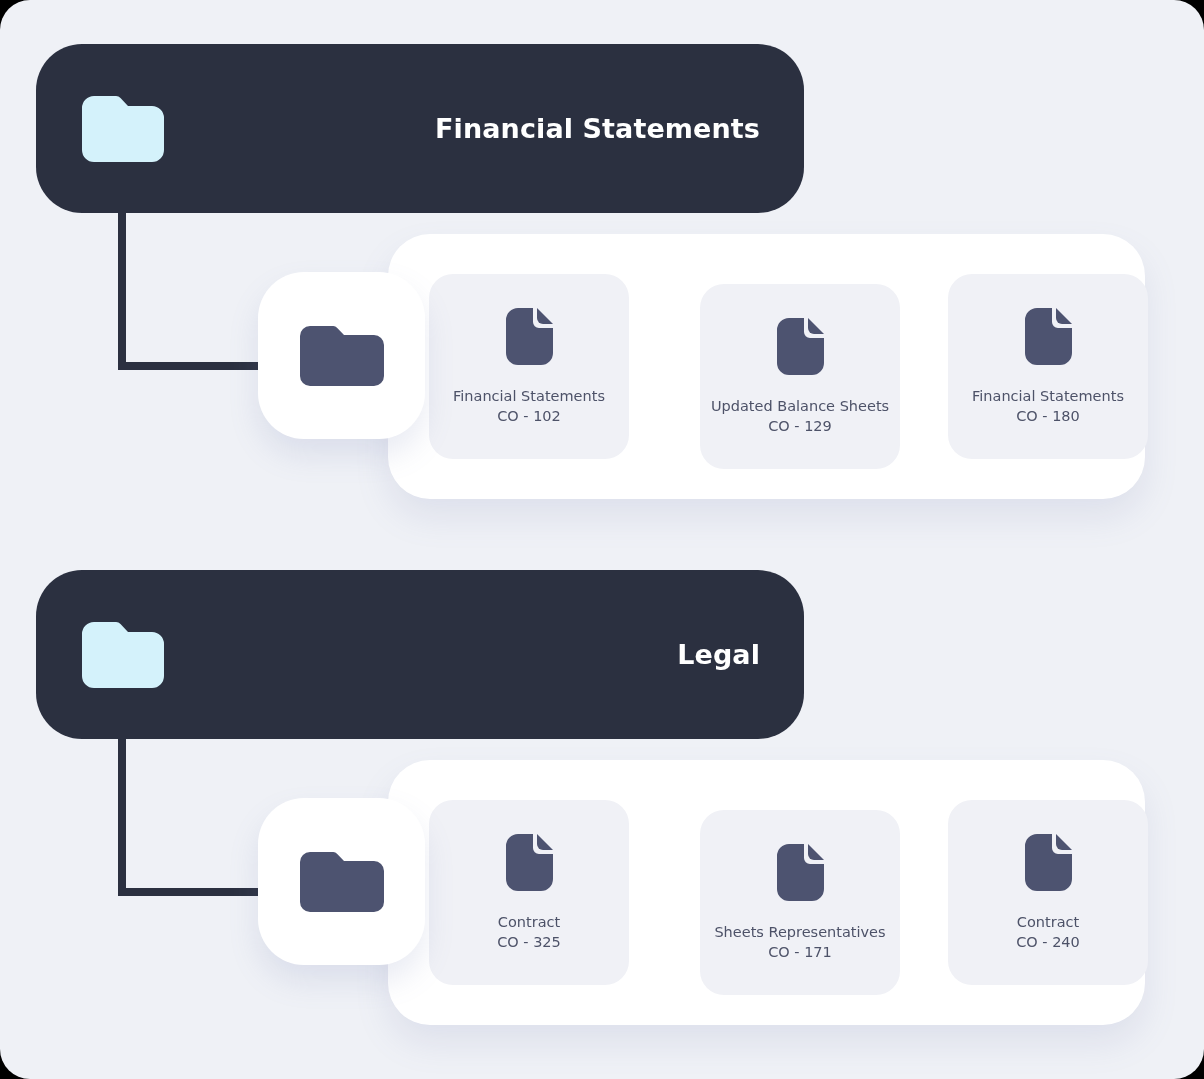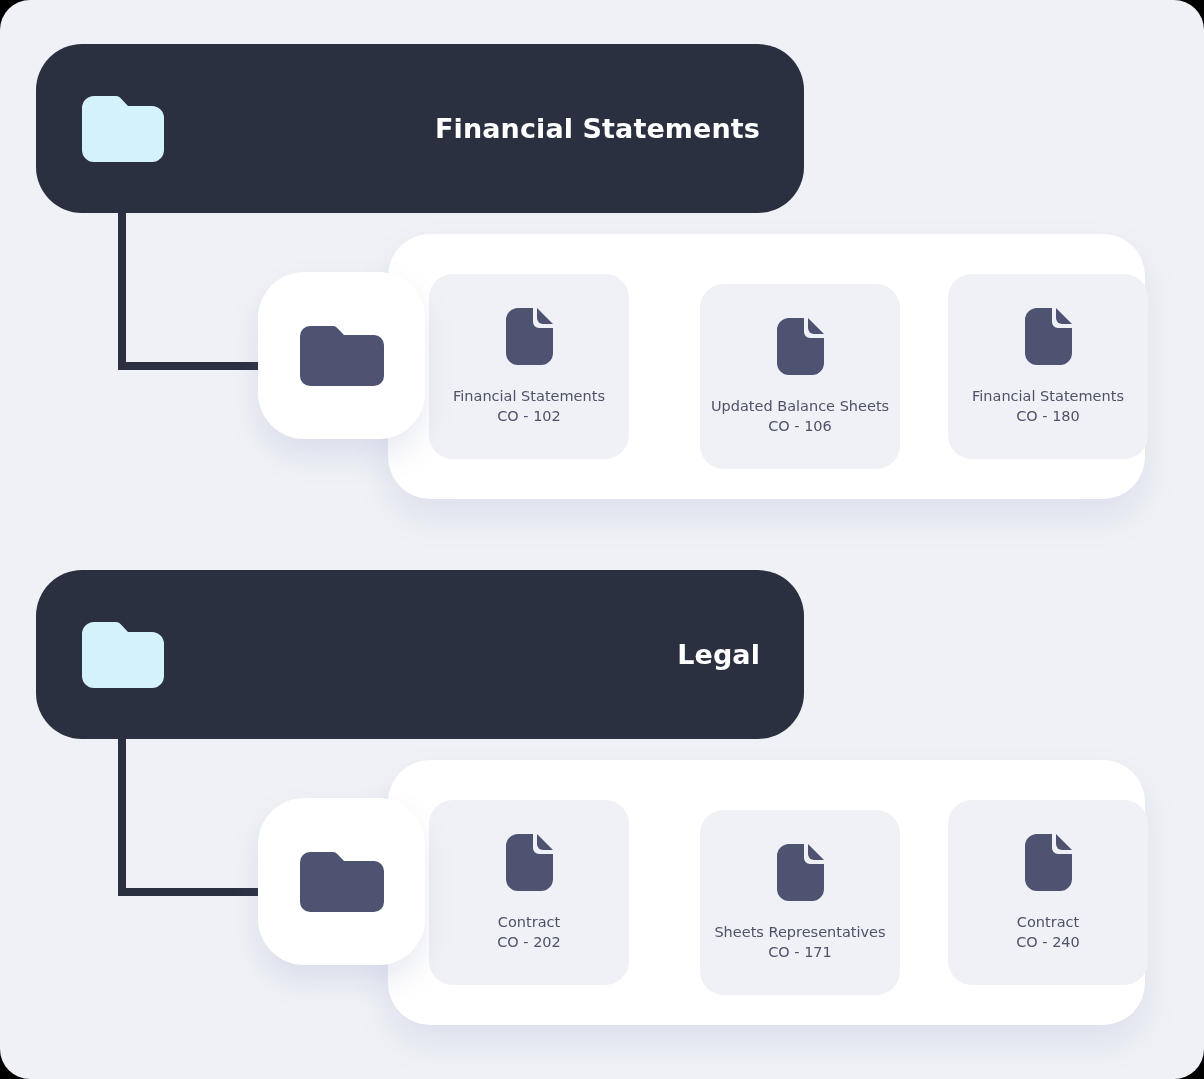--- a/index.html
+++ b/index.html
@@ -174,21 +174,21 @@
         <span class="doc-title">Financial Statements</span>
         <span class="doc-code">CO - 102</span>
       </div>
 
       <div class="doc-card">
         <svg class="doc-icon" viewBox="0 0 47 57">
           <path d="M0 12 A12 12 0 0 1 12 0 L27 0 L27 14 A6 6 0 0 0 33 20 L47 20 L47 45 A12 12 0 0 1 35 57 L12 57 A12 12 0 0 1 0 45 Z" fill="#4d5370"></path>
           <path d="M31 0 L47 16 L37 16 A6 6 0 0 1 31 10 Z" fill="#4d5370"></path>
         </svg>
         <span class="doc-title">Updated Balance Sheets</span>
-        <span class="doc-code">CO - 106</span>
+        <span class="doc-code">CO - 129</span>
       </div>
 
       <div class="doc-card">
         <svg class="doc-icon" viewBox="0 0 47 57">
           <path d="M0 12 A12 12 0 0 1 12 0 L27 0 L27 14 A6 6 0 0 0 33 20 L47 20 L47 45 A12 12 0 0 1 35 57 L12 57 A12 12 0 0 1 0 45 Z" fill="#4d5370"></path>
           <path d="M31 0 L47 16 L37 16 A6 6 0 0 1 31 10 Z" fill="#4d5370"></path>
         </svg>
         <span class="doc-title">Financial Statements</span>
         <span class="doc-code">CO - 180</span>
       </div>
@@ -215,21 +215,21 @@
     </div>
 
     <div class="children-panel">
 
       <div class="doc-card">
         <svg class="doc-icon" viewBox="0 0 47 57">
           <path d="M0 12 A12 12 0 0 1 12 0 L27 0 L27 14 A6 6 0 0 0 33 20 L47 20 L47 45 A12 12 0 0 1 35 57 L12 57 A12 12 0 0 1 0 45 Z" fill="#4d5370"></path>
           <path d="M31 0 L47 16 L37 16 A6 6 0 0 1 31 10 Z" fill="#4d5370"></path>
         </svg>
         <span class="doc-title">Contract</span>
-        <span class="doc-code">CO - 202</span>
+        <span class="doc-code">CO - 325</span>
       </div>
 
       <div class="doc-card">
         <svg class="doc-icon" viewBox="0 0 47 57">
           <path d="M0 12 A12 12 0 0 1 12 0 L27 0 L27 14 A6 6 0 0 0 33 20 L47 20 L47 45 A12 12 0 0 1 35 57 L12 57 A12 12 0 0 1 0 45 Z" fill="#4d5370"></path>
           <path d="M31 0 L47 16 L37 16 A6 6 0 0 1 31 10 Z" fill="#4d5370"></path>
         </svg>
         <span class="doc-title">Sheets Representatives</span>
         <span class="doc-code">CO - 171</span>
       </div>

